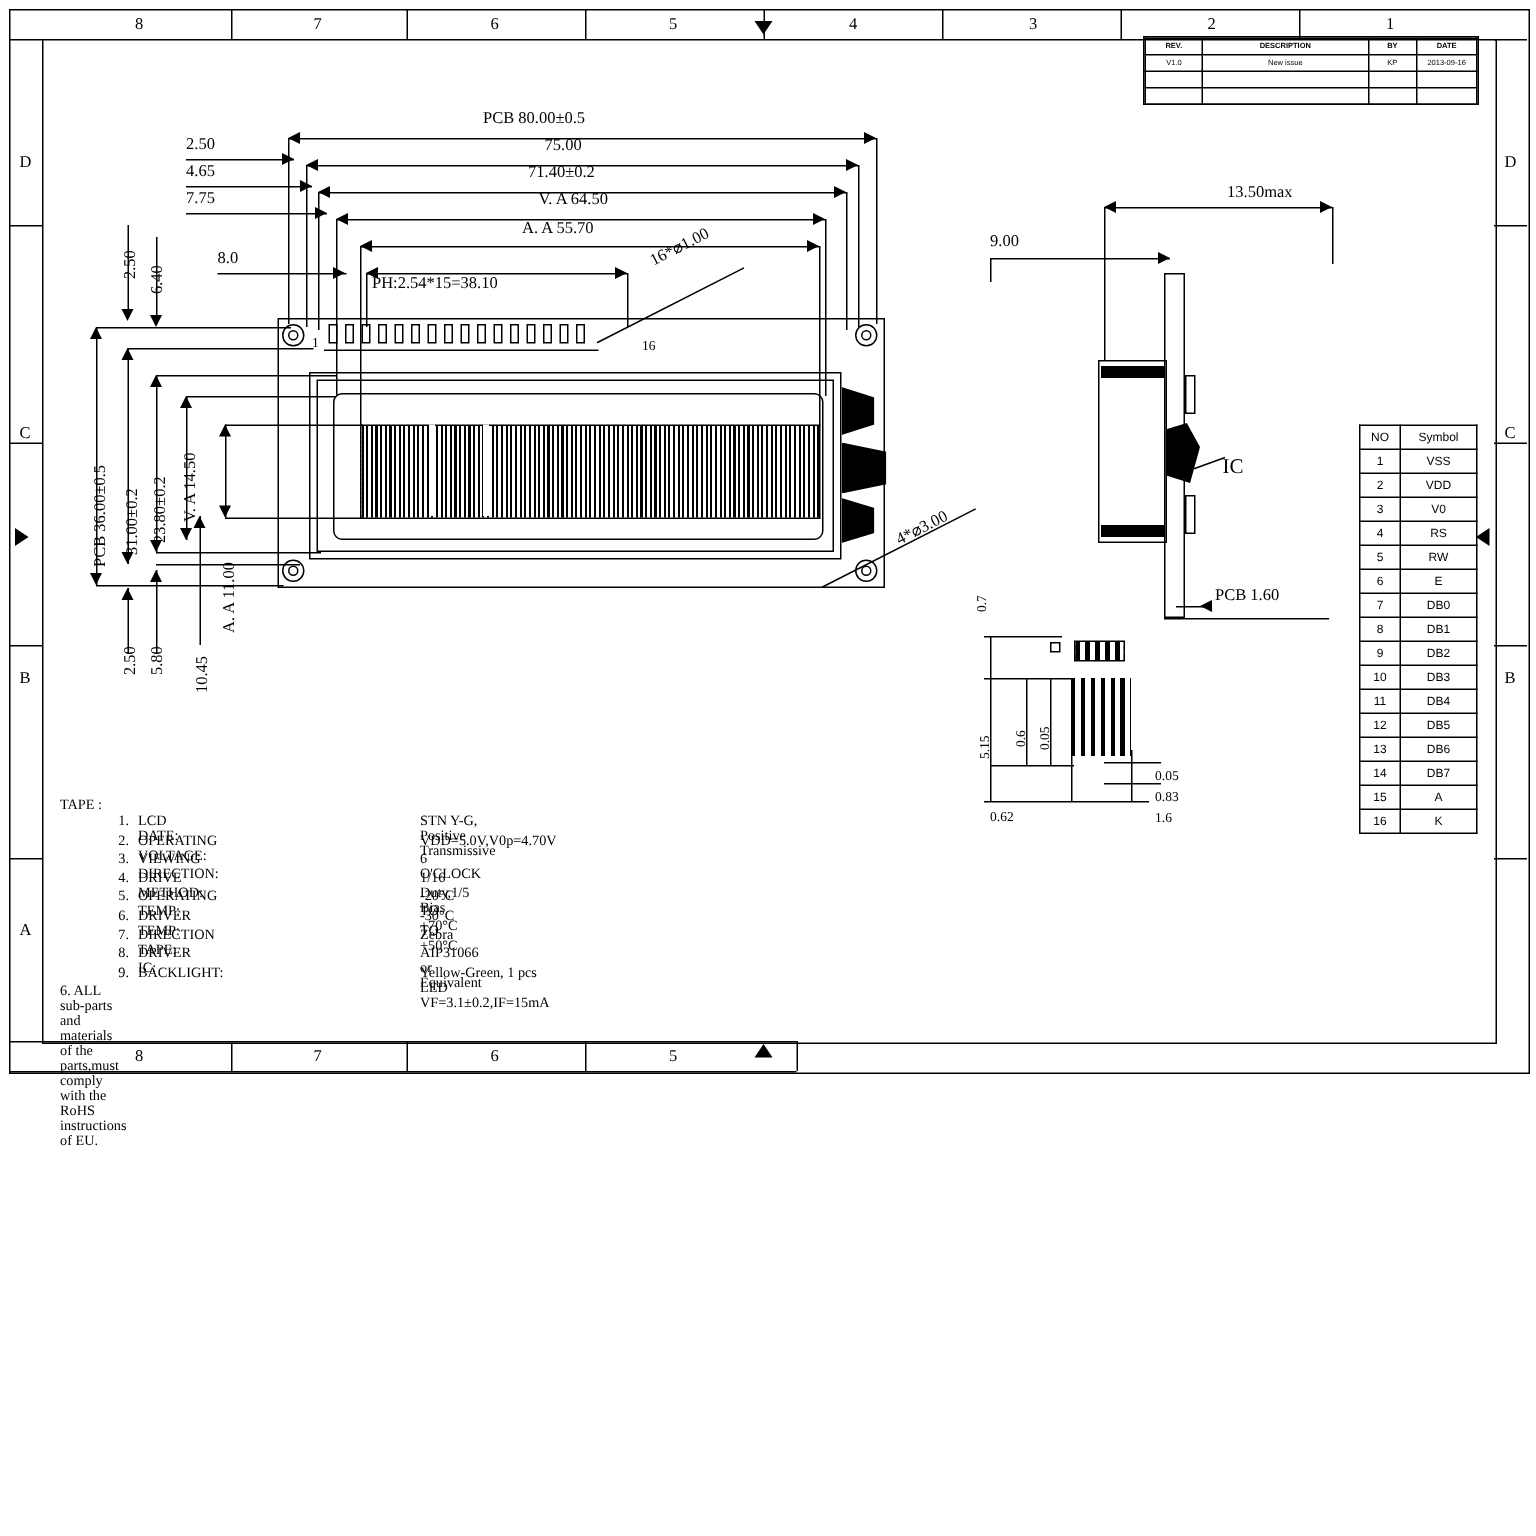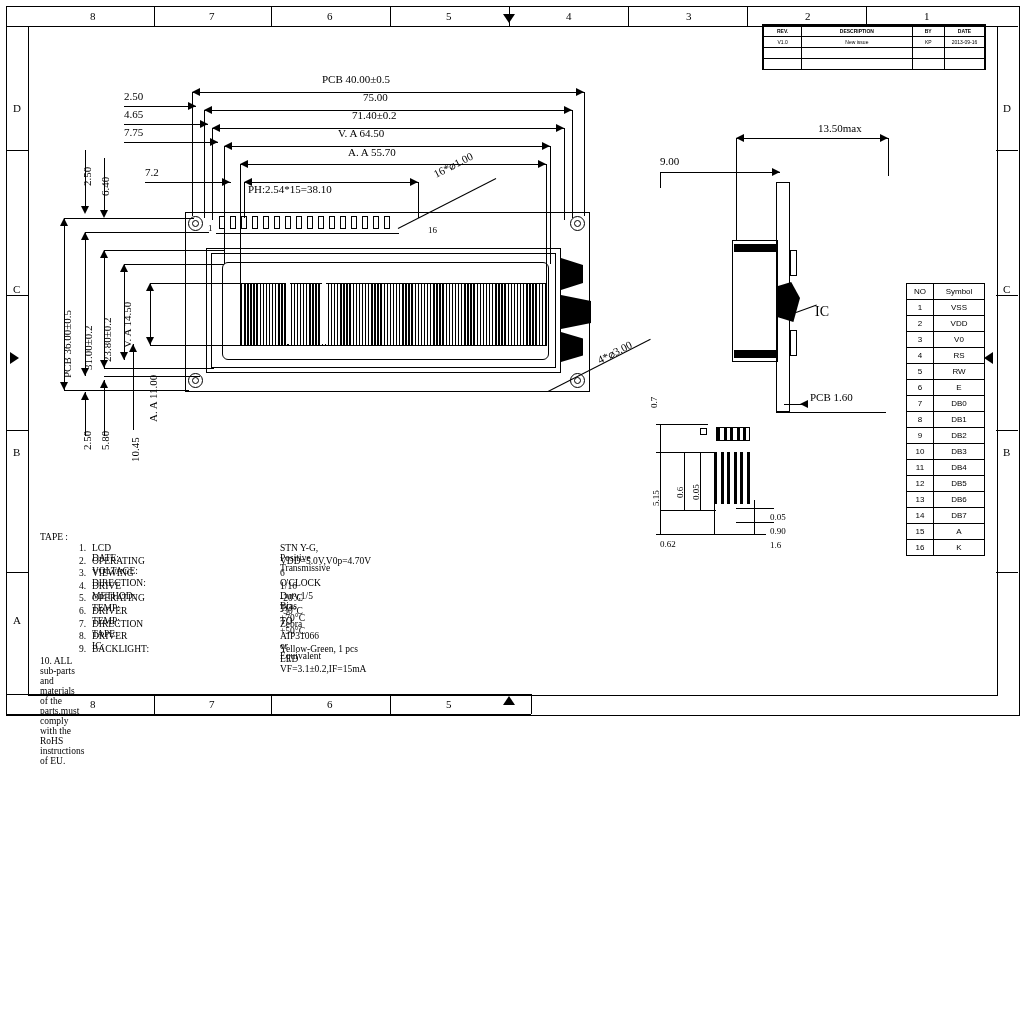--- a/index.html
+++ b/index.html
@@ -318,36 +318,36 @@
 
     <div class="ln" style="left:398px;top:228px;width:110px;height:1px;transform:rotate(-27deg);transform-origin:left center;"></div>
     <div class="txt dim-txt" style="left:432px;top:170px;transform:rotate(-27deg);transform-origin:left top;">16*⌀1.00</div>
 
     <div class="ln" style="left:548px;top:391px;width:115px;height:1px;transform:rotate(-27deg);transform-origin:left center;"></div>
     <div class="txt dim-txt" style="left:596px;top:356px;transform:rotate(-27deg);transform-origin:left top;">4*⌀3.00</div>
 
     <div class="ln hln" style="left:192px;top:92px;width:392px;"></div>
     <div class="arrowhead" style="left:192px;top:88px;border-top:4px solid transparent;border-bottom:4px solid transparent;border-right:8px solid #000;"></div>
     <div class="arrowhead" style="left:576px;top:88px;border-top:4px solid transparent;border-bottom:4px solid transparent;border-left:8px solid #000;"></div>
-    <div class="txt dim-txt" style="left:322px;top:74px;">PCB  40.00±0.5</div>
+    <div class="txt dim-txt" style="left:322px;top:74px;">PCB  80.00±0.5</div>
 
     <div class="ln hln" style="left:204px;top:110px;width:368px;"></div>
     <div class="arrowhead" style="left:204px;top:106px;border-top:4px solid transparent;border-bottom:4px solid transparent;border-right:8px solid #000;"></div>
     <div class="arrowhead" style="left:564px;top:106px;border-top:4px solid transparent;border-bottom:4px solid transparent;border-left:8px solid #000;"></div>
     <div class="txt dim-txt" style="left:363px;top:92px;">75.00</div>
 
     <div class="ln hln" style="left:212px;top:128px;width:352px;"></div>
     <div class="arrowhead" style="left:212px;top:124px;border-top:4px solid transparent;border-bottom:4px solid transparent;border-right:8px solid #000;"></div>
     <div class="arrowhead" style="left:556px;top:124px;border-top:4px solid transparent;border-bottom:4px solid transparent;border-left:8px solid #000;"></div>
     <div class="txt dim-txt" style="left:352px;top:110px;">71.40±0.2</div>
 
     <div class="ln hln" style="left:224px;top:146px;width:326px;"></div>
     <div class="arrowhead" style="left:224px;top:142px;border-top:4px solid transparent;border-bottom:4px solid transparent;border-right:8px solid #000;"></div>
     <div class="arrowhead" style="left:542px;top:142px;border-top:4px solid transparent;border-bottom:4px solid transparent;border-left:8px solid #000;"></div>
-    <div class="txt dim-txt" style="left:338px;top:128px;">V. A  64.50</div>
+    <div class="txt dim-txt" style="left:359px;top:128px;">V. A  64.50</div>
 
     <div class="ln hln" style="left:240px;top:164px;width:306px;"></div>
     <div class="arrowhead" style="left:240px;top:160px;border-top:4px solid transparent;border-bottom:4px solid transparent;border-right:8px solid #000;"></div>
     <div class="arrowhead" style="left:538px;top:160px;border-top:4px solid transparent;border-bottom:4px solid transparent;border-left:8px solid #000;"></div>
     <div class="txt dim-txt" style="left:348px;top:147px;">A. A  55.70</div>
 
     <div class="ln hln" style="left:244px;top:182px;width:174px;"></div>
     <div class="arrowhead" style="left:244px;top:178px;border-top:4px solid transparent;border-bottom:4px solid transparent;border-right:8px solid #000;"></div>
     <div class="arrowhead" style="left:410px;top:178px;border-top:4px solid transparent;border-bottom:4px solid transparent;border-left:8px solid #000;"></div>
     <div class="txt dim-txt" style="left:248px;top:184px;">PH:2.54*15=38.10</div>
@@ -358,21 +358,21 @@
 
     <div class="ln hln" style="left:124px;top:124px;width:84px;"></div>
     <div class="txt dim-txt" style="left:124px;top:109px;">4.65</div>
     <div class="arrowhead" style="left:200px;top:120px;border-top:4px solid transparent;border-bottom:4px solid transparent;border-left:8px solid #000;"></div>
 
     <div class="ln hln" style="left:124px;top:142px;width:94px;"></div>
     <div class="txt dim-txt" style="left:124px;top:127px;">7.75</div>
     <div class="arrowhead" style="left:210px;top:138px;border-top:4px solid transparent;border-bottom:4px solid transparent;border-left:8px solid #000;"></div>
 
     <div class="ln hln" style="left:145px;top:182px;width:86px;"></div>
-    <div class="txt dim-txt" style="left:145px;top:167px;">7.2</div>
+    <div class="txt dim-txt" style="left:145px;top:167px;">8.0</div>
     <div class="arrowhead" style="left:222px;top:178px;border-top:4px solid transparent;border-bottom:4px solid transparent;border-left:8px solid #000;"></div>
 
     <div class="ln vln" style="left:192px;top:92px;height:124px;"></div>
     <div class="ln vln" style="left:204px;top:110px;height:108px;"></div>
     <div class="ln vln" style="left:212px;top:128px;height:92px;"></div>
     <div class="ln vln" style="left:224px;top:146px;height:118px;"></div>
     <div class="ln vln" style="left:240px;top:164px;height:120px;"></div>
     <div class="ln vln" style="left:244px;top:182px;height:36px;"></div>
     <div class="ln vln" style="left:418px;top:182px;height:36px;"></div>
     <div class="ln vln" style="left:584px;top:92px;height:124px;"></div>
@@ -471,21 +471,21 @@
     <div id="dotdetail"></div>
     <div id="dotdetail2"></div>
     <div class="smallsq" style="left:700px;top:428px;"></div>
 
     <div class="txt dim-txt-s rot90" style="left:650px;top:408px;font-size:9px;">0.7</div>
     <div class="txt dim-txt-s rot90" style="left:652px;top:506px;font-size:9px;">5.15</div>
     <div class="txt dim-txt-s rot90" style="left:676px;top:498px;font-size:9px;">0.6</div>
     <div class="txt dim-txt-s rot90" style="left:692px;top:500px;font-size:9px;">0.05</div>
     <div class="txt dim-txt-s" style="left:660px;top:540px;font-size:9px;">0.62</div>
     <div class="txt dim-txt-s" style="left:770px;top:513px;font-size:9px;">0.05</div>
-    <div class="txt dim-txt-s" style="left:770px;top:527px;font-size:9px;">0.90</div>
+    <div class="txt dim-txt-s" style="left:770px;top:527px;font-size:9px;">0.83</div>
     <div class="txt dim-txt-s" style="left:770px;top:541px;font-size:9px;">1.6</div>
 
     <div class="ln vln" style="left:660px;top:424px;height:110px;"></div>
     <div class="ln vln" style="left:684px;top:452px;height:58px;"></div>
     <div class="ln vln" style="left:700px;top:452px;height:58px;"></div>
     <div class="ln hln" style="left:656px;top:424px;width:52px;"></div>
     <div class="ln hln" style="left:656px;top:452px;width:60px;"></div>
     <div class="ln hln" style="left:660px;top:510px;width:56px;"></div>
     <div class="ln hln" style="left:656px;top:534px;width:110px;"></div>
     <div class="ln hln" style="left:736px;top:508px;width:38px;"></div>
@@ -608,17 +608,17 @@
       <span class="n-idx">8.</span>
       <span class="n-lbl">DRIVER IC:</span>
       <span class="n-val">AIP31066 or Equivalent</span>
     </div>
     <div class="note-row">
       <span class="n-idx">9.</span>
       <span class="n-lbl">BACKLIGHT:</span>
       <span class="n-val">Yellow-Green, 1 pcs LED VF=3.1±0.2,IF=15mA</span>
     </div>
     <div class="note-row">
-      <span class="n-full">10. ALL sub-parts and materials of the parts,must comply with the RoHS instructions of EU.</span>
+      <span class="n-full">6. ALL sub-parts and materials of the parts,must comply with the RoHS instructions of EU.</span>
     </div>
   </div>
 
 </div>
 
 </body></html>

